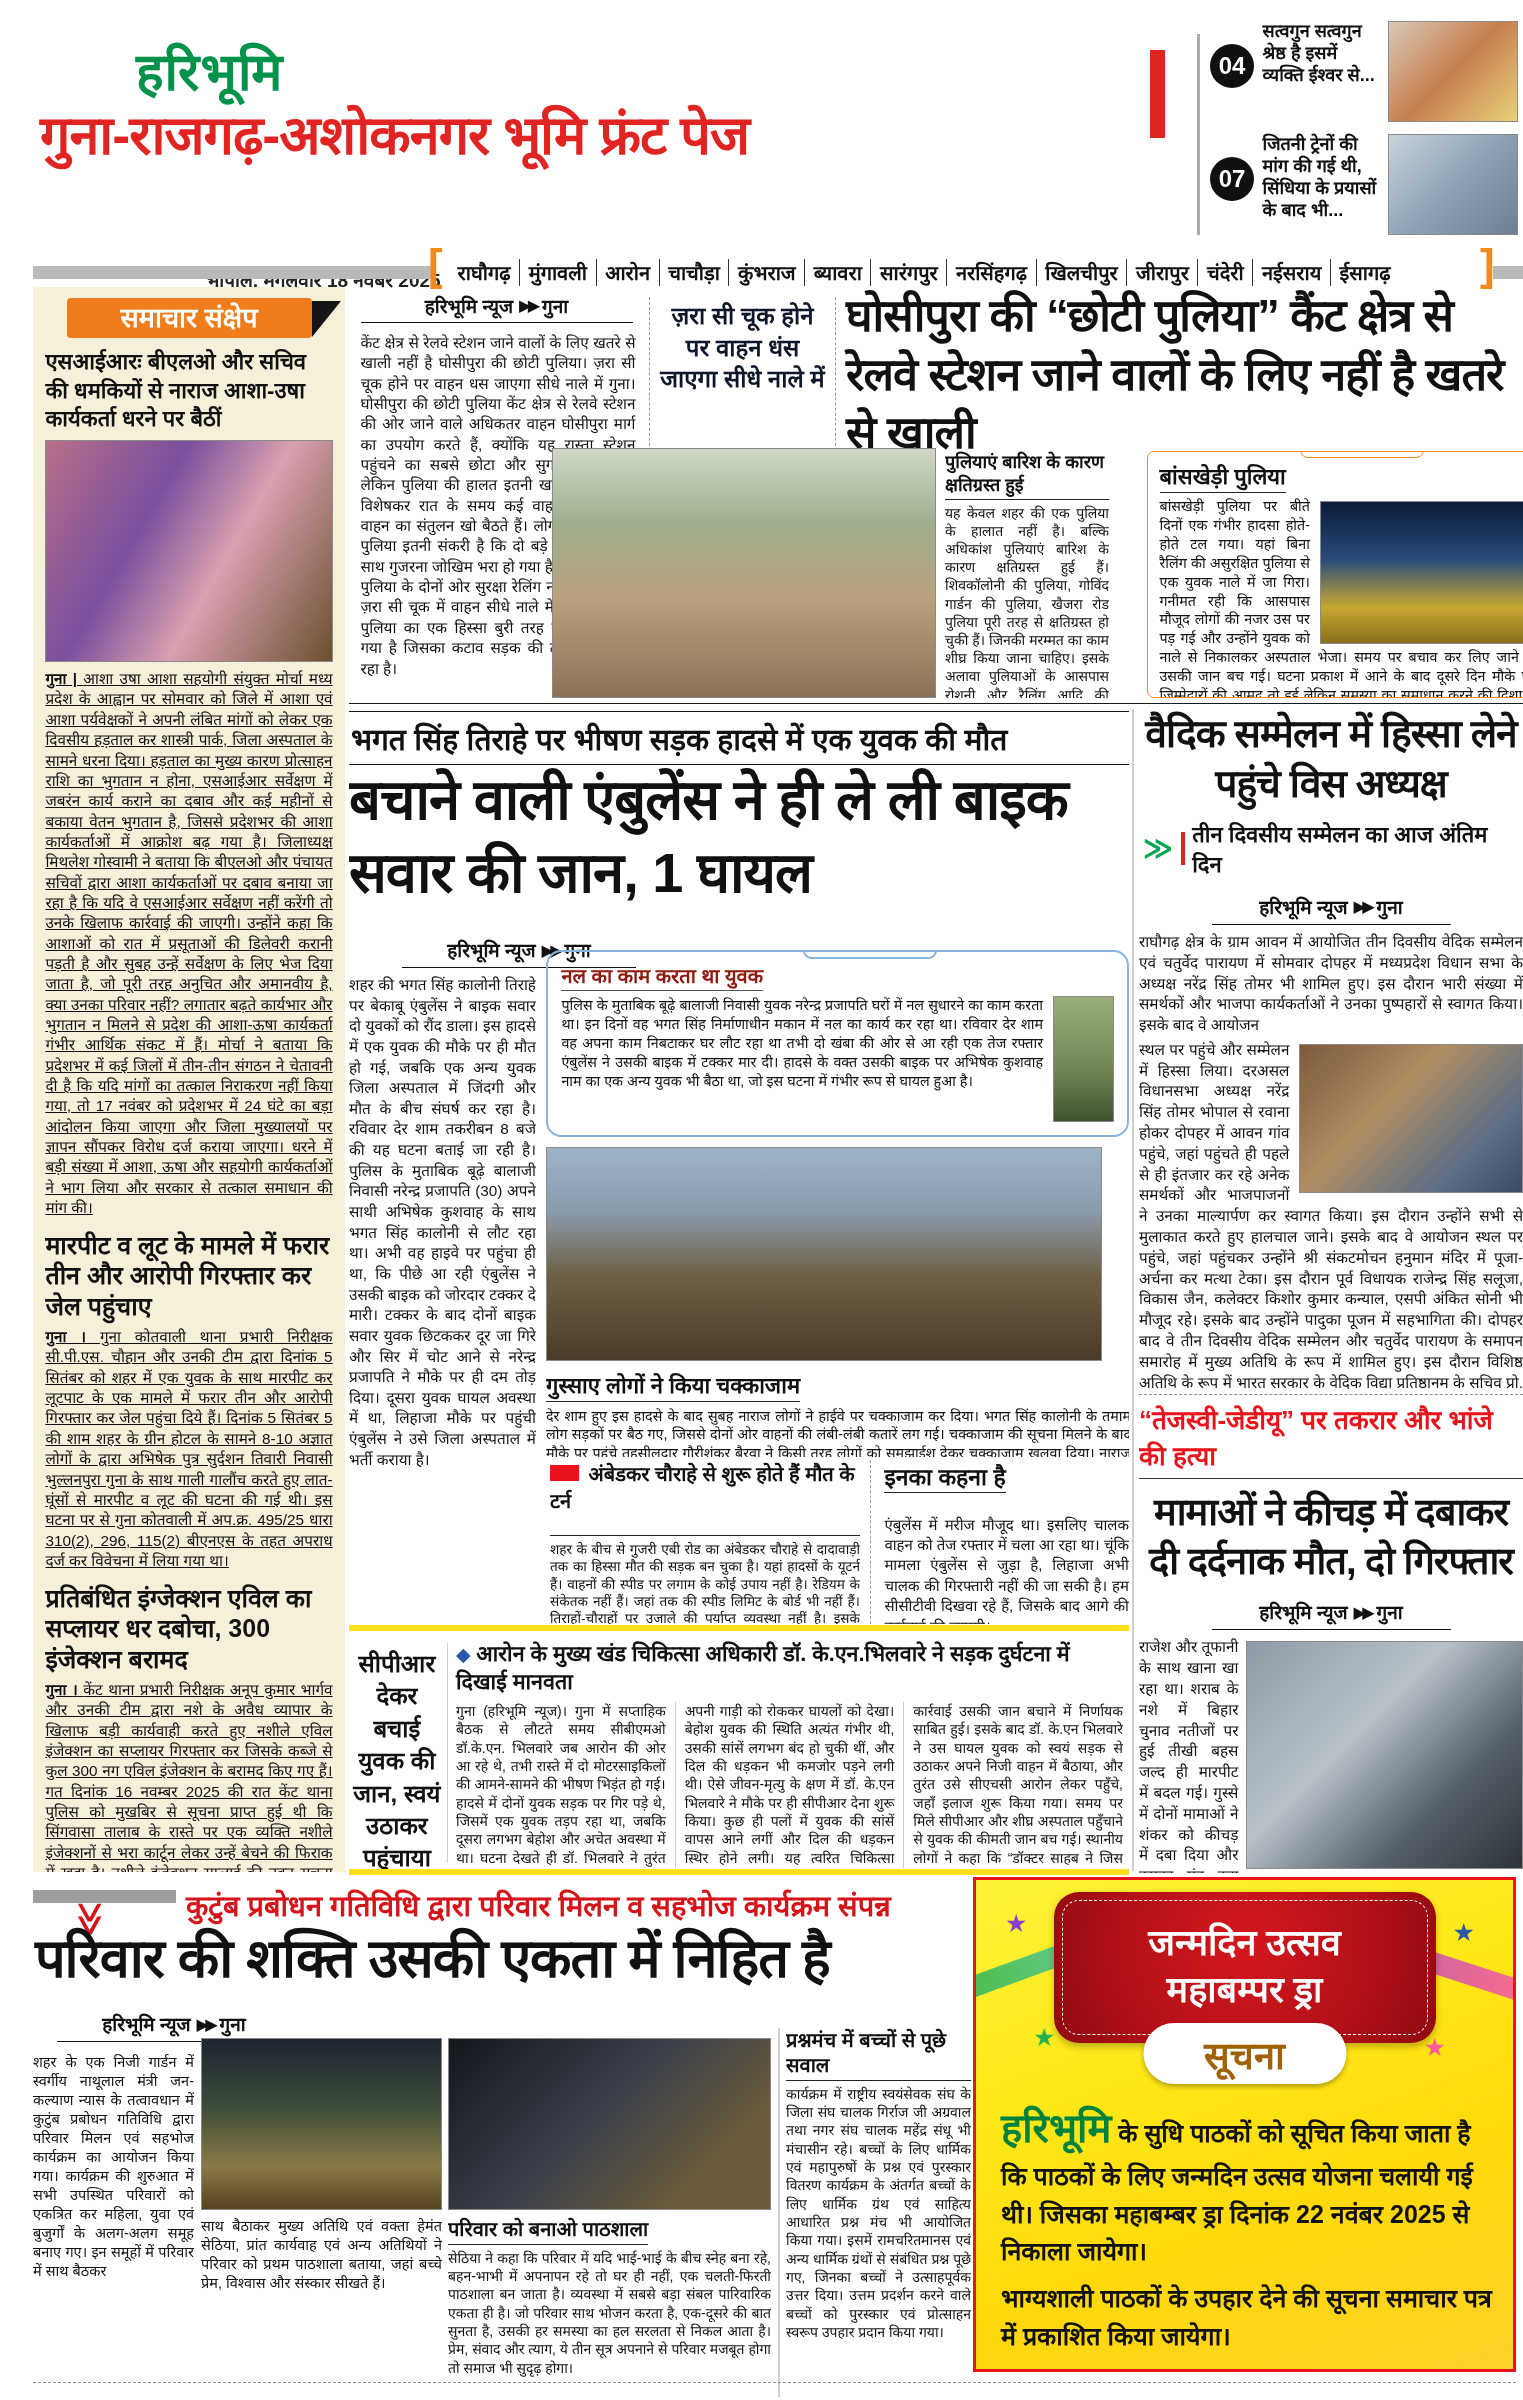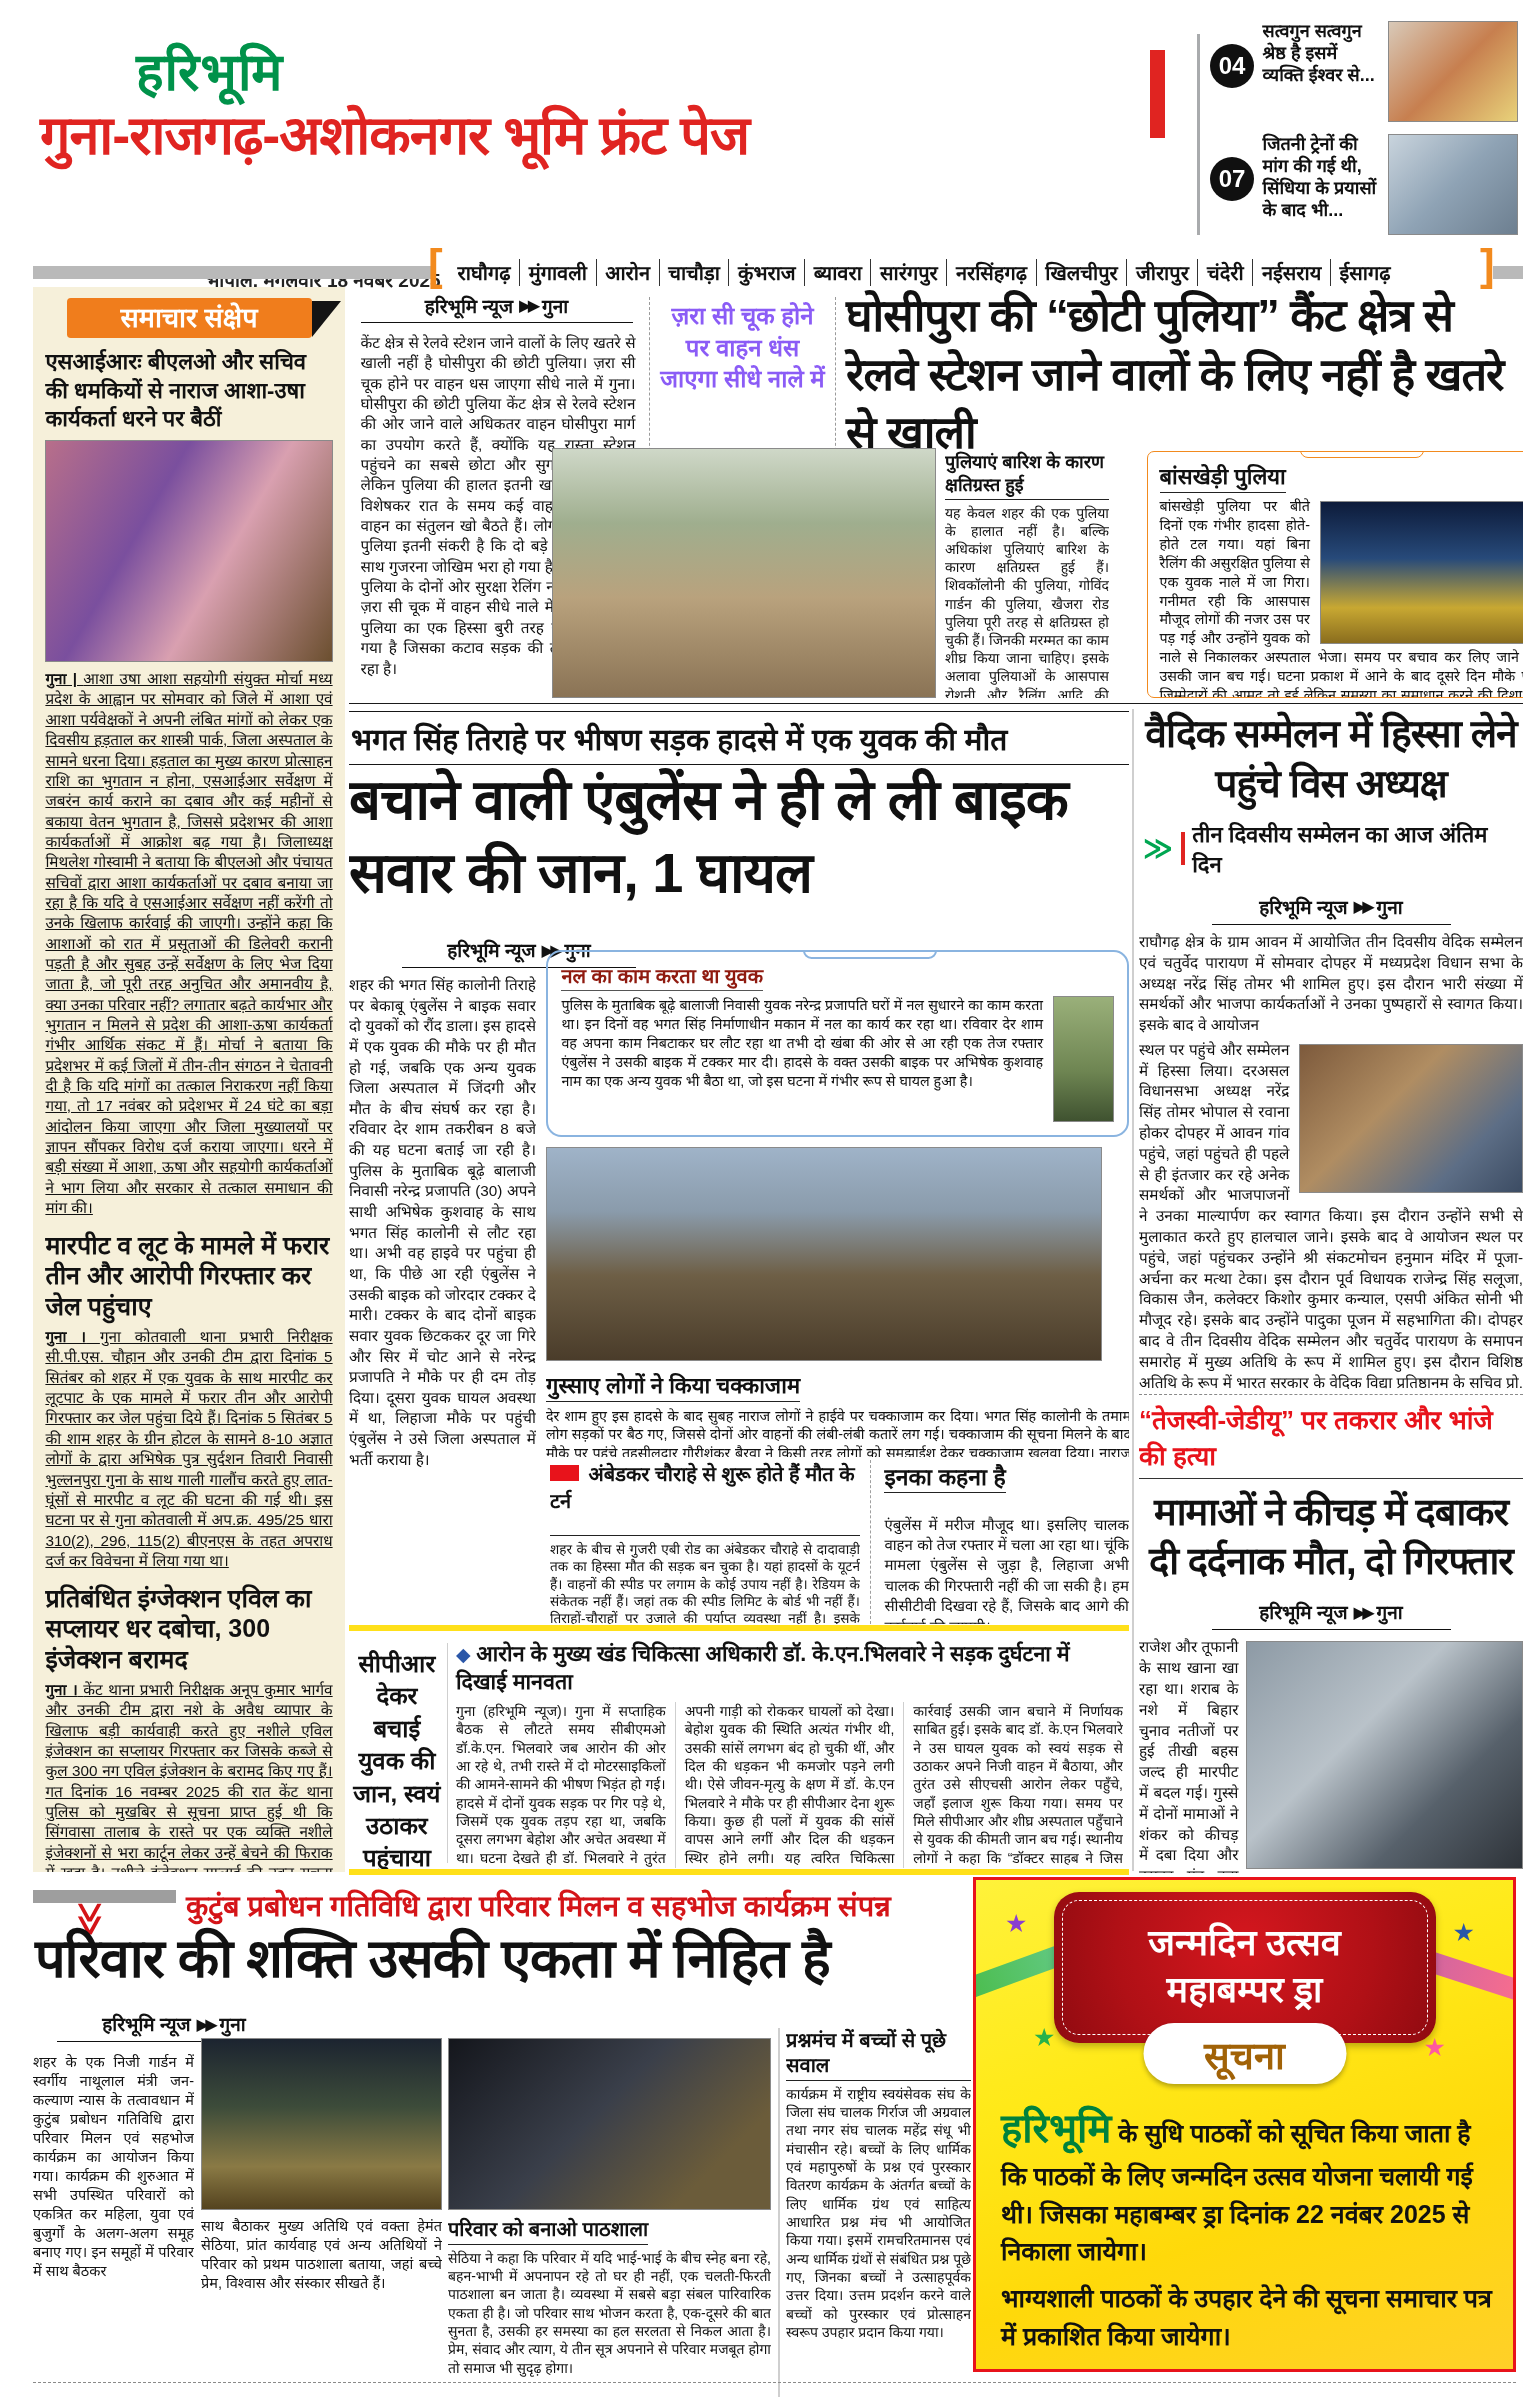--- a/index.html
+++ b/index.html
@@ -40,21 +40,21 @@
   .brief-b{font-size:15.3px;line-height:1.33;margin:0 0 3.8px 0;text-decoration:underline;}
   .lead-city{font-weight:bold;}
 
   
   .byline-row{display:flex;align-items:center;justify-content:center;gap:5.7px;font-weight:bold;font-size:19px;
               border-bottom:1.9px solid #111;padding-bottom:3.8px;}
   .play-ic{letter-spacing:-3.8px;font-size:16.3px;}
 
   
   .lead-col{font-size:15.3px;line-height:1.33;}
-  .red-note{color:#8b5cf6;font-weight:bold;font-size:24px;line-height:1.3;text-align:center;
+  .red-note{color:#0f172a;font-weight:bold;font-size:24px;line-height:1.3;text-align:center;
             border-left:1.9px dashed #9a9a9a;border-right:1.9px dashed #9a9a9a;padding:3.8px 9.6px;}
   .head-xl{font-weight:bold;font-size:45px;line-height:1.3;letter-spacing:-1px;}
   .sub1 h4{font-weight:bold;font-size:18px;margin:0 0 3.8px 0;border-bottom:1.9px solid #222;padding-bottom:2.9px;line-height:1.25;}
   .sub1 .bd{font-size:14px;line-height:1.3;}
   .sub2{border:1.9px solid #f28a1e;border-radius:7px;padding:7.6px 11.5px;margin-left:28px;}
   .sub2 .pill{position:absolute;top:-9.6px;left:38%;width:124px;height:15.3px;background:#fff;border:1.9px solid #f28a1e;border-radius:9.6px;}
   .sub2 h4{font-weight:bold;font-size:22px;margin:0 0 3.8px 0;border-bottom:1.9px solid #222;padding-bottom:2.9px;display:inline-block;}
   .sub2 .bd{font-size:14.3px;line-height:1.32;}
   .night-photo{float:right;width:216px;height:143px;margin:3.8px 0 3.8px 9.6px;}
 

